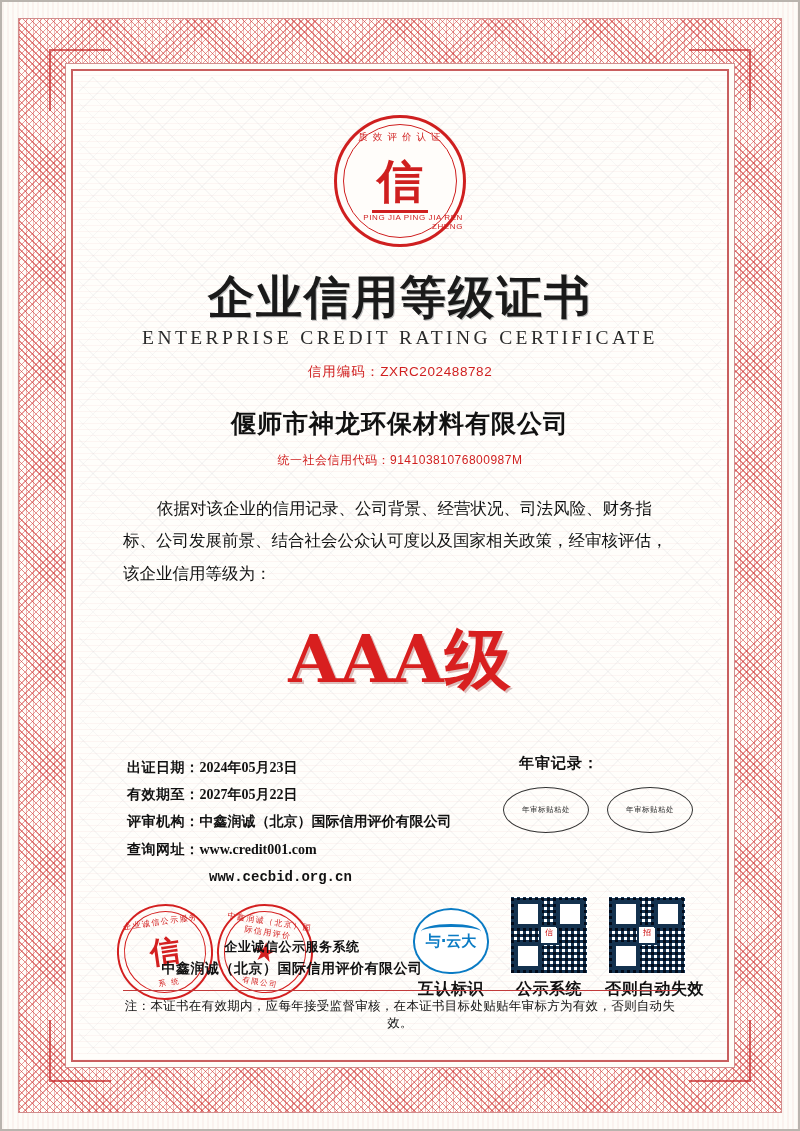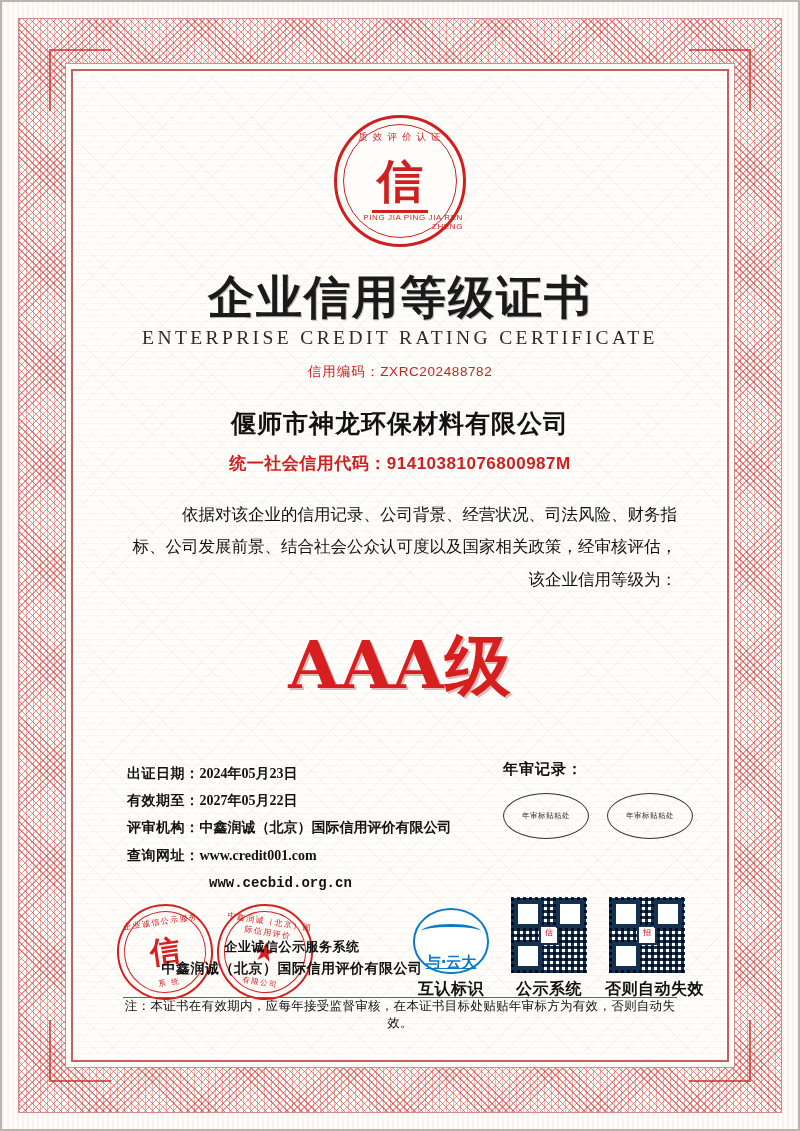--- a/index.html
+++ b/index.html
@@ -179,30 +179,29 @@
   .company {
     margin-top: 26px;
     font-size: 25px;
     font-weight: bold;
     color: #111;
     letter-spacing: 1px;
     font-family: "DejaVu Sans", sans-serif;
   }
   .usci {
     margin-top: 12px;
-    font-size: 17px;
+    font-size: 12px;
     color: #d01f1f;
     letter-spacing: 0.5px;
     font-family: "Liberation Sans", sans-serif;
-    font-weight: bold;
   }
 
   .paragraph {
     margin: 24px 34px 0 34px;
-    text-align: right;
+    text-align: left;
     font-size: 16.5px;
     line-height: 1.95;
     color: #111;
     text-indent: 34px;
     font-family: "DejaVu Sans", sans-serif;
   }
 
   .grade {
     margin-top: 36px;
     font-size: 66px;
@@ -245,20 +244,21 @@
   .details-right {
     flex: 1;
     padding-left: 16px;
   }
   .annual-title {
     font-size: 15px;
     font-weight: bold;
     letter-spacing: 1px;
     color: #111;
     font-family: "DejaVu Sans", sans-serif;
+    margin-left: 16px;
   }
   .stamp-slots {
     margin-top: 14px;
     display: flex;
     gap: 18px;
     align-items: flex-end;
   }
   .stamp-slot {
     width: 84px; height: 44px;
     border: 1px solid #333;
@@ -404,40 +404,40 @@
     text-align: center;
   }
   .cloud-mark {
     width: 72px; height: 62px;
     margin: 0 auto;
     border-radius: 50% 50% 48% 48%;
     background: #ffffff;
     border: 2px solid #0a7bc4;
     position: relative;
     display: flex;
-    align-items: flex-end;
+    align-items: center;
     justify-content: center;
     color: #0a7bc4;
     font-size: 15px;
     font-weight: bold;
     font-family: "DejaVu Sans", sans-serif;
-    text-decoration: underline;
   }
   .cloud-mark .swoosh {
     position: absolute;
     left: 6px; right: 6px; top: 14px;
     height: 12px;
     border-top: 3px solid #0a7bc4;
     border-radius: 50%;
   }
 
   .footnote {
     position: absolute;
     left: 34px; right: 34px; bottom: 14px;
     border-top: 1px solid #c23a3a;
+    padding-top: 7px;
     font-size: 12.5px;
     color: #111;
     text-align: center;
     letter-spacing: 0.3px;
     font-family: "DejaVu Sans", sans-serif;
   }
 </style>
 </head>
 <body>
 

